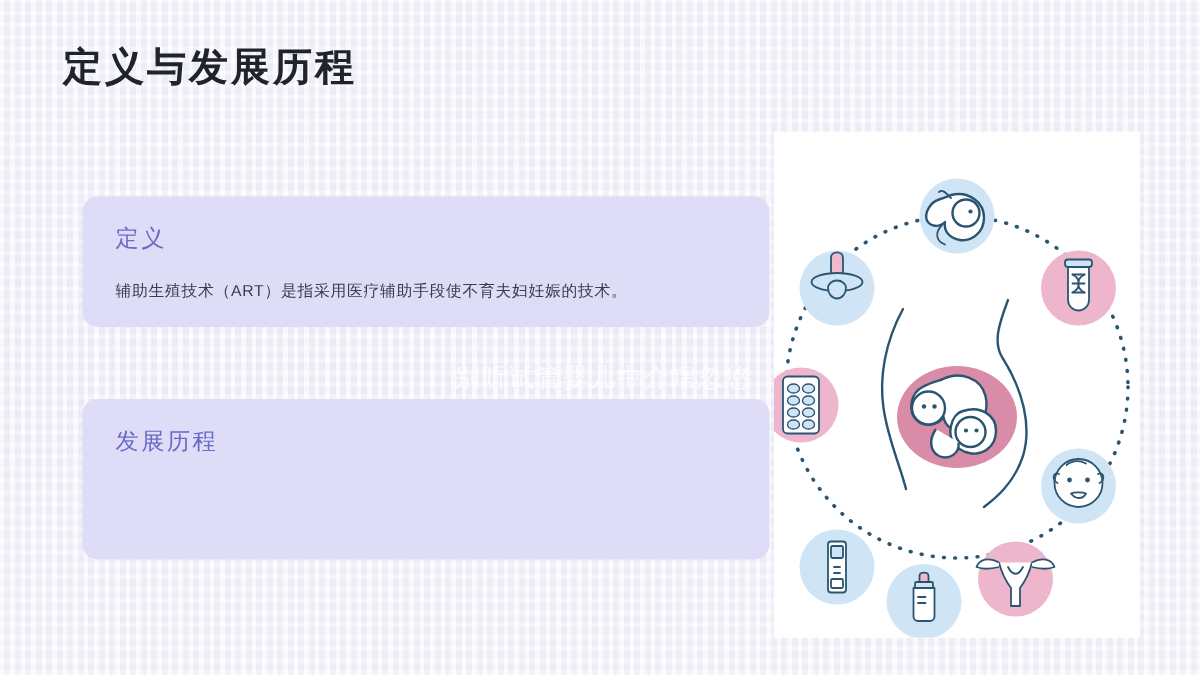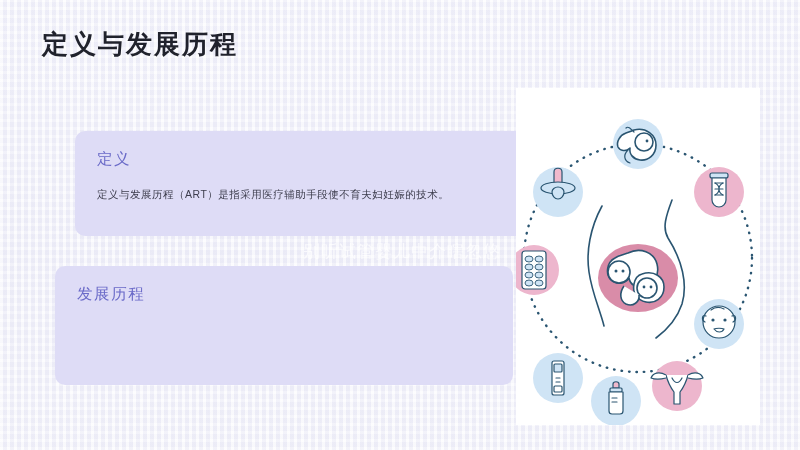--- a/index.html
+++ b/index.html
@@ -43,22 +43,22 @@
   }
   .info-card {
     position: absolute;
     left: 55px;
     width: 458px;
     background: #dedcf6;
     border-radius: 10px;
     box-sizing: border-box;
     padding: 18px 22px 16px 22px;
   }
-  #card-definition { top: 131px; height: 105px; margin-left: 20px; }
-  #card-history    { top: 266px; height: 119px; }
+  #card-definition { top: 131px; height: 87px; }
+  #card-history    { top: 266px; height: 107px; }
   .card-heading {
     font-size: 15.5px;
     color: #6a6ac8;
     letter-spacing: 1.6px;
     margin: 0 0 14px 0;
     font-weight: normal;
   }
   .card-body {
     font-size: 10.5px;
     color: #3c3c4c;
@@ -92,21 +92,21 @@
 <body>
 
 <div id="slide">
 
   <div id="bg-texture"></div>
 
   <div id="page-title">定义与发展历程</div>
 
   <div class="info-card" id="card-definition">
     <div class="card-heading">定义</div>
-    <div class="card-body">定义与发展历程（ART）是指采用医疗辅助手段使不育夫妇妊娠的技术。</div>
+    <div class="card-body">辅助生殖技术（ART）是指采用医疗辅助手段使不育夫妇妊娠的技术。</div>
   </div>
 
   <div class="info-card" id="card-history">
     <div class="card-heading">发展历程</div>
   </div>
 
   <div id="watermark">别听试管婴儿中介瞎忽悠</div>
 
   <div id="illustration-panel">
     <svg id="illustration-svg" width="244" height="337" viewBox="0 0 244 337">

